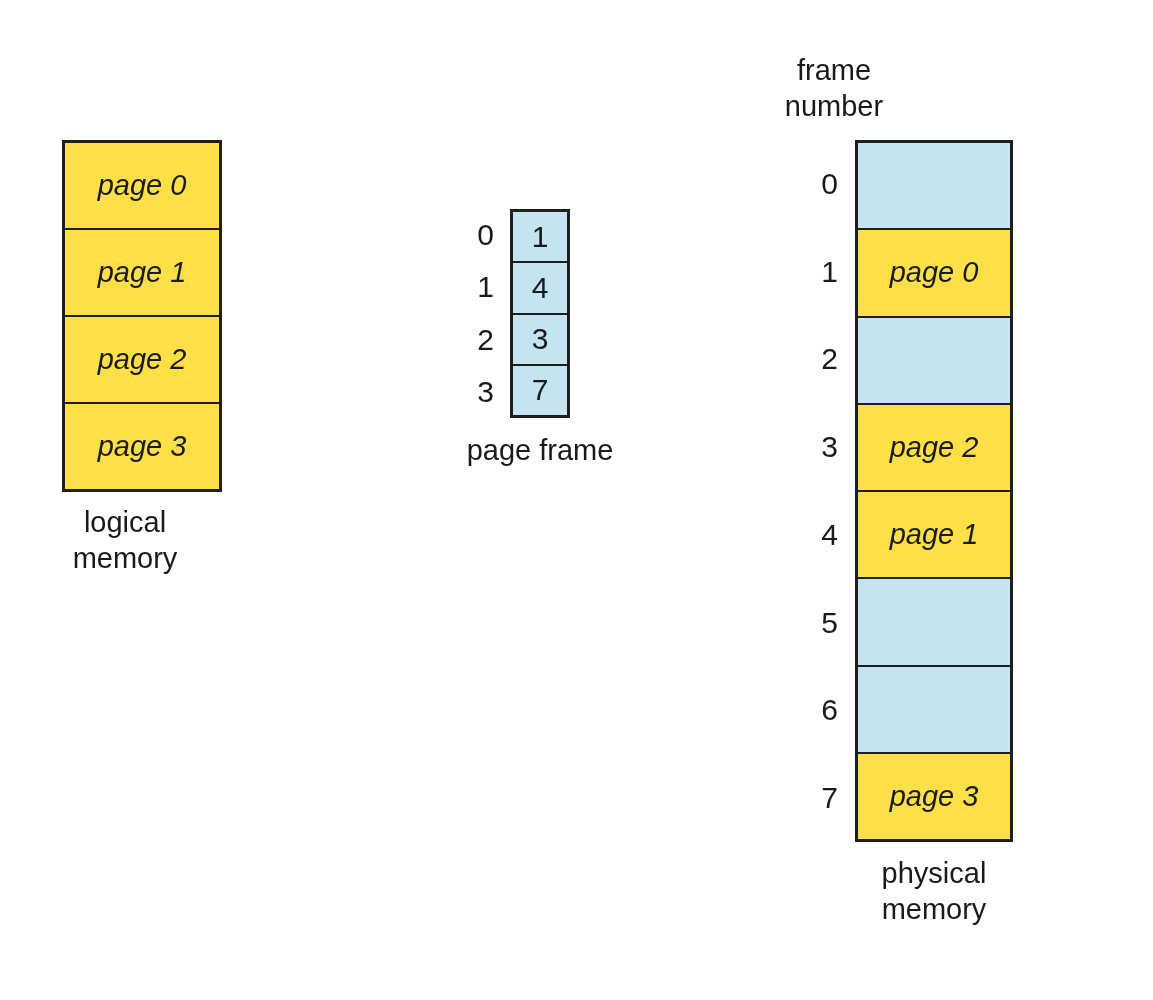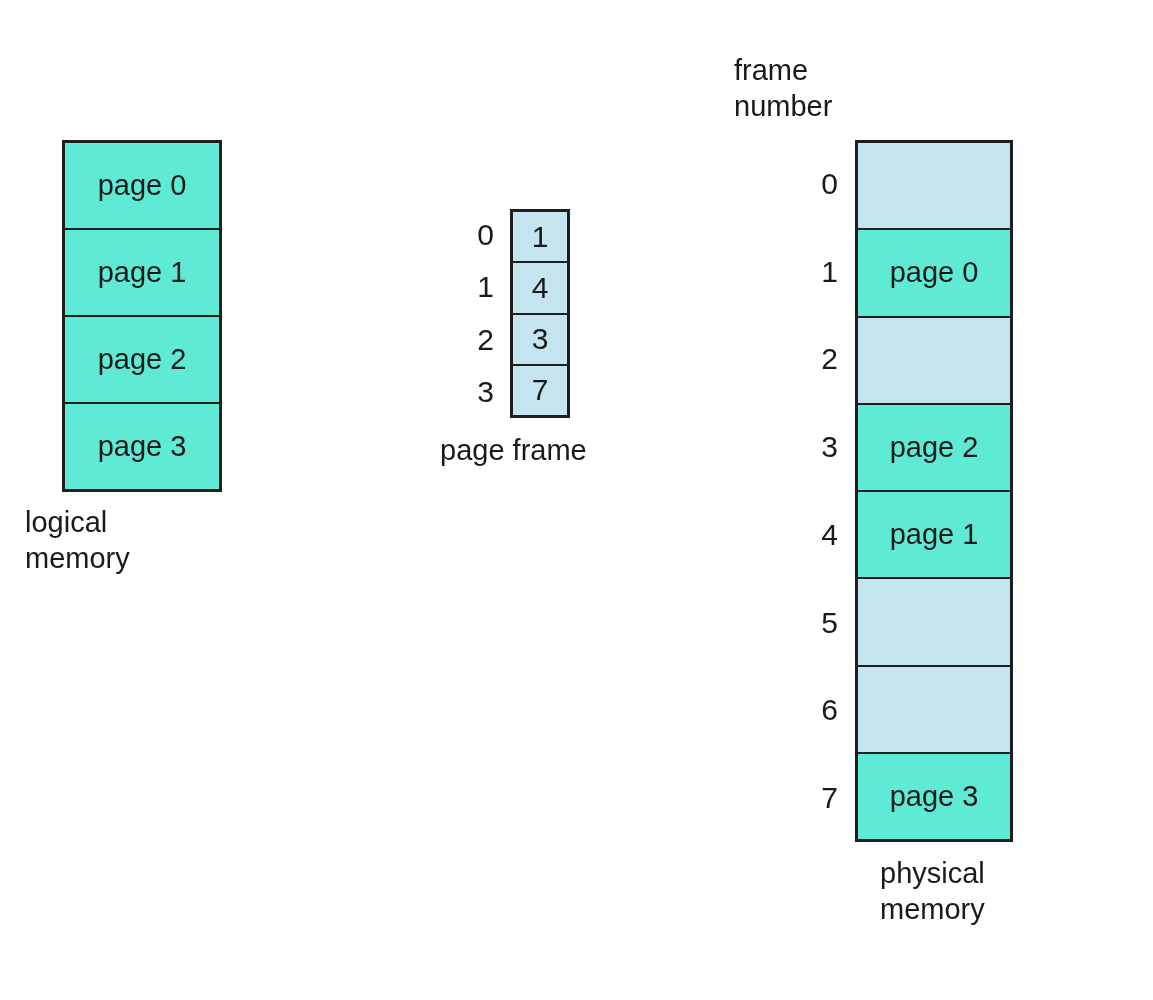--- a/index.html
+++ b/index.html
@@ -13,21 +13,21 @@
     position: relative;
     overflow: hidden;
     font-family: "Liberation Sans", sans-serif;
     color: #1a1a1a;
   }
 
   
   .abs { position: absolute; }
 
   .caption {
-    text-align: left;
+    text-align: center;
     font-size: 29px;
     line-height: 36px;
     color: #1a1a1a;
     white-space: pre-line;
   }
 
   .memblock {
     position: absolute;
     border: 3px solid #1e1e1e;
     box-sizing: border-box;
@@ -40,21 +40,21 @@
     box-sizing: border-box;
     border-bottom: 2px solid #1e1e1e;
     display: flex;
     align-items: center;
     justify-content: center;
     font-size: 29px;
     color: #1a1a1a;
   }
   .cell:last-child { border-bottom: none; }
 
-  .cell.gray { background: #5eead4; }
+  .cell.gray { background: #fde047; font-style: italic; }
   .cell.blue { background: #c4e4f0; }
 
   
   #logical-memory {
     left: 62px;
     top: 140px;
     width: 160px;
     height: 352px;
   }
   #logical-caption {
@@ -117,21 +117,21 @@
     font-size: 30px;
     padding-right: 6px;
     box-sizing: border-box;
   }
   #frame-number-label {
     left: 734px;
     top: 52px;
     width: 200px;
   }
   #physical-caption {
-    left: 880px;
+    left: 834px;
     top: 855px;
     width: 200px;
   }
 </style>
 </head>
 <body>
 
 <div class="memblock" id="logical-memory">
   <div class="cell gray">page 0</div>
   <div class="cell gray">page 1</div>

